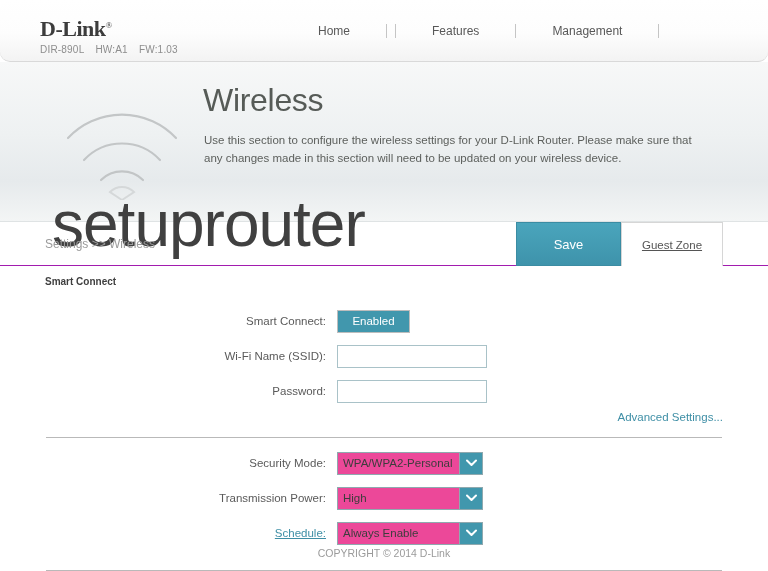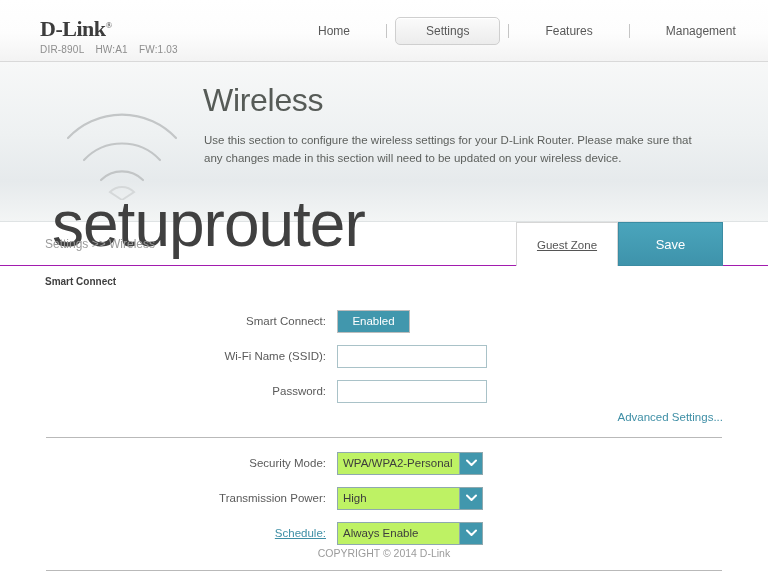--- a/index.html
+++ b/index.html
@@ -12,20 +12,21 @@
     overflow:hidden;
     position:relative;
   }
 
   
   #header {
     position:relative;
     height:62px;
     background:linear-gradient(to bottom, #ffffff 0%, #fdfdfd 55%, #f3f3f3 100%);
     border-bottom:1px solid #d9d9d9;
+    border-radius:10px;
   }
   #brand { position:absolute; left:40px; top:18px; }
   #brand-name {
     font-family:"Liberation Serif", serif;
     font-weight:bold;
     font-size:22px;
     letter-spacing:-0.5px;
     color:#3c3c3c;
     line-height:1;
   }
@@ -222,21 +223,21 @@
     font-family:"Liberation Sans", sans-serif;
     outline:none;
   }
 
   
   .selectbox {
     display:inline-flex;
     width:146px;
     height:23px;
     border:1px solid #8fa9af;
-    background:#bef264;
+    background:#ec4899;
     align-items:stretch;
     cursor:pointer;
   }
   .select-value {
     flex:1;
     display:flex; align-items:center;
     padding-left:5px;
     font-size:11.5px;
     color:#3d3d3d;
     white-space:nowrap;
@@ -288,21 +289,20 @@
     <div id="brand-model">
       <span>DIR-890L</span>
       <span>HW:A1</span>
       <span>FW:1.03</span>
     </div>
   </div>
 
   <div id="mainnav">
     <div class="nav-item">Home</div>
     <div class="nav-sep"></div>
-    <div class="nav-item active">Settings</div>
     <div class="nav-sep"></div>
     <div class="nav-item">Features</div>
     <div class="nav-sep"></div>
     <div class="nav-item">Management</div>
     <div class="nav-sep"></div>
   </div>
 </div>
 
 <div id="hero">
   <svg id="wifi-icon" viewBox="0 0 120 96">
@@ -315,22 +315,22 @@
   </svg>
   <div id="hero-title">Wireless</div>
   <div id="hero-desc">Use this section to configure the wireless settings for your D-Link Router. Please make sure that any changes made in this section will need to be updated on your wireless device.</div>
 </div>
 
 <div id="watermark">setuprouter</div>
 
 <div id="crumbbar">
   <div id="breadcrumb">Settings &gt;&gt; Wireless</div>
   <div id="actionbtns">
+    <div id="save-btn">Save</div>
     <div id="guest-zone-btn">Guest Zone</div>
-    <div id="save-btn">Save</div>
   </div>
 </div>
 
 <div id="content">
 
   <div id="section-title">Smart Connect</div>
 
   <div style="height:26px"></div>
 
   <div class="form-row">

